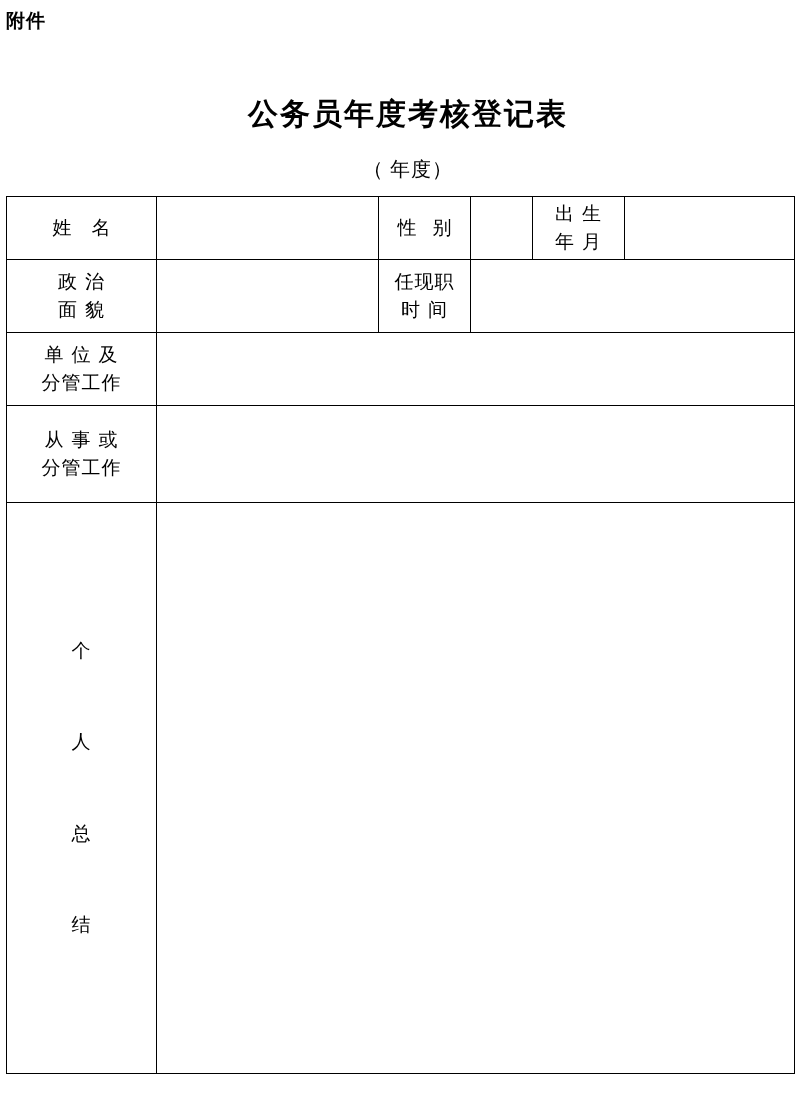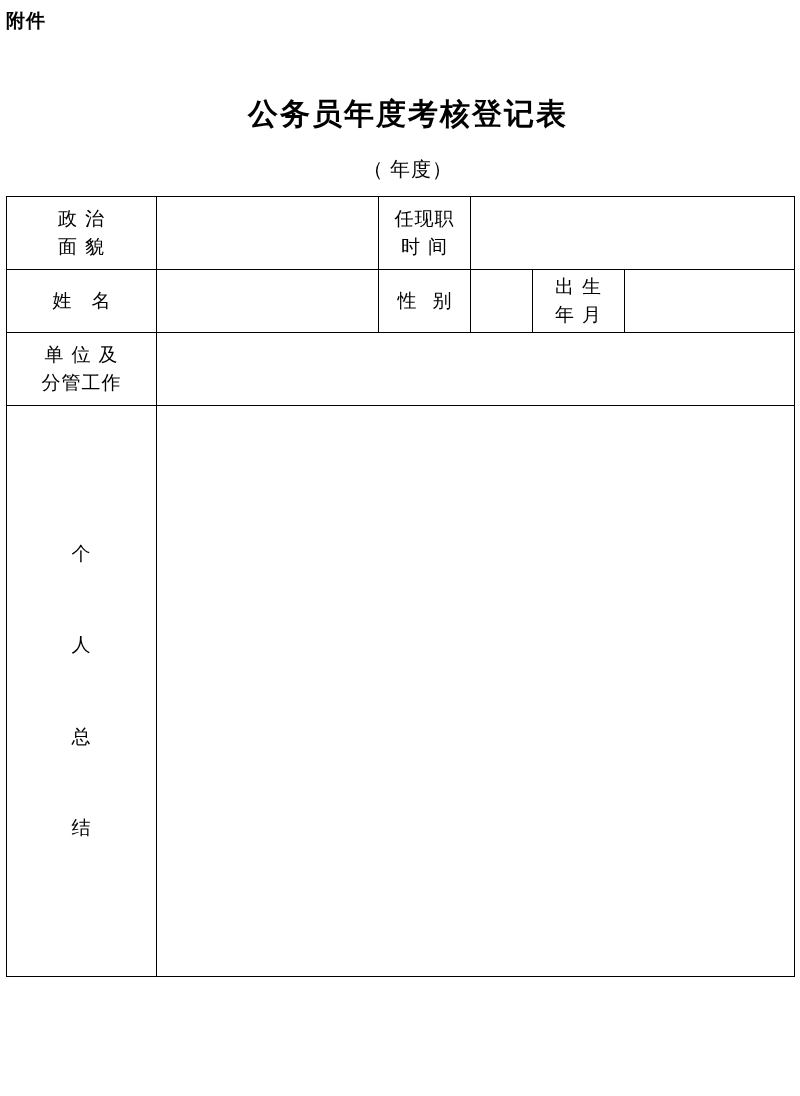--- a/index.html
+++ b/index.html
@@ -117,56 +117,63 @@
     <colgroup>
       <col style="width:150px">
       <col style="width:222px">
       <col style="width:92px">
       <col style="width:62px">
       <col style="width:92px">
       <col style="width:170px">
     </colgroup>
     <tbody>
       <tr>
-        <td style="height:72px">
-          <span class="lbl">政    治
-面    貌</span>
-        </td>
-        <td class="fill-cell"></td>
-        <td>
-          <span class="lbl">任现职
-时  间</span>
-        </td>
-        <td class="fill-cell" colspan="3"></td>
-      </tr>
-
-      <tr>
         <td style="height:62px">
           <span class="lbl lbl-wide">姓    名</span>
         </td>
         <td class="fill-cell"></td>
         <td>
           <span class="lbl lbl-mid">性    别</span>
         </td>
         <td class="fill-cell"></td>
         <td>
           <span class="lbl">出  生
 年  月</span>
         </td>
         <td class="fill-cell"></td>
       </tr>
 
       <tr>
         <td style="height:72px">
+          <span class="lbl">政    治
+面    貌</span>
+        </td>
+        <td class="fill-cell"></td>
+        <td>
+          <span class="lbl">任现职
+时  间</span>
+        </td>
+        <td class="fill-cell" colspan="3"></td>
+      </tr>
+
+      <tr>
+        <td style="height:72px">
           <span class="lbl">单 位 及
 分管工作</span>
         </td>
         <td class="fill-cell" colspan="5"></td>
       </tr>
 
+      <tr>
+        <td style="height:96px">
+          <span class="lbl">从 事 或
+分管工作</span>
+        </td>
+        <td class="fill-cell" colspan="5"></td>
+      </tr>
 
       <tr>
         <td style="height:570px">
           <div class="vert-label">
             <span>个</span>
             <span>人</span>
             <span>总</span>
             <span>结</span>
           </div>
         </td>

